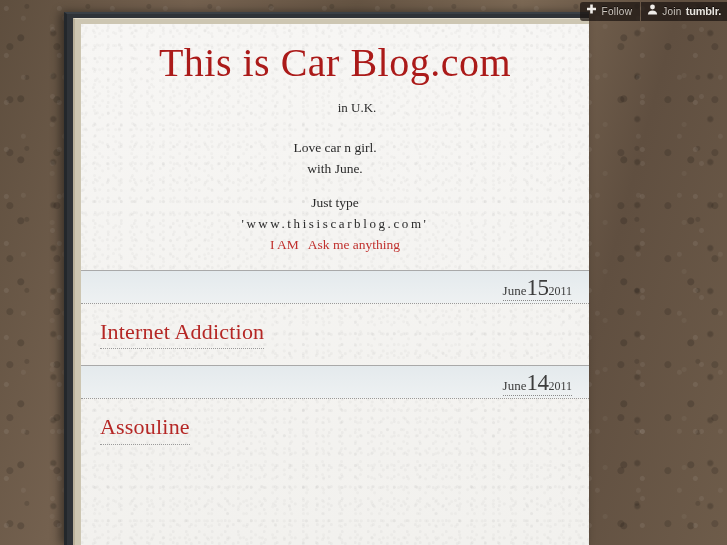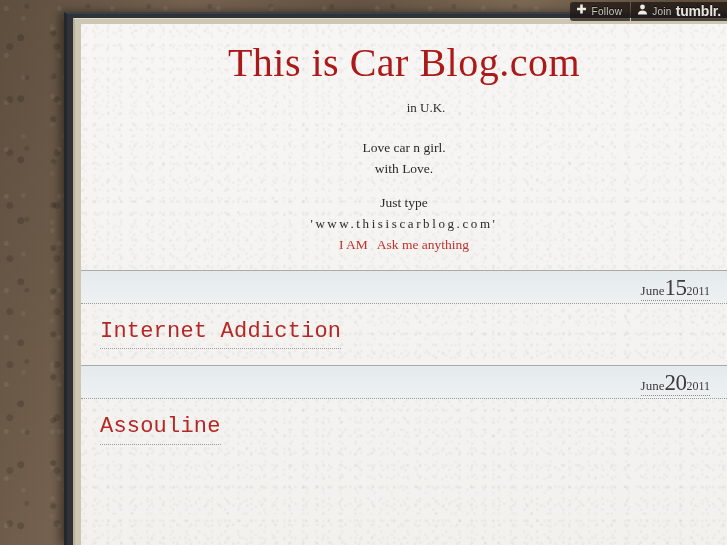--- a/index.html
+++ b/index.html
@@ -52,29 +52,29 @@
     white-space: nowrap;
     text-shadow: 0 -1px 0 rgba(0,0,0,0.7);
   }
   .tb-btn.first {
     border-top-left-radius: 3px;
     border-bottom-left-radius: 3px;
     margin-right: 1px;
   }
   .tb-btn.last { padding-right: 6px; }
   .tb-label { letter-spacing: 0.3px; }
-  .tb-brand { font-weight: bold; font-size: 14px; color: #e8e4de; letter-spacing: -0.2px; text-align: right; }
+  .tb-brand { font-weight: bold; font-size: 11px; color: #e8e4de; letter-spacing: -0.2px; text-align: right; }
   .ic { display: inline-block; }
 
   
   #frame {
     position: absolute;
     left: 64px;
     top: 12px;
-    width: 663px;
+    width: 525px;
     height: 533px;
     box-sizing: border-box;
     background: #2f3338;
     border-left: 3px solid #23272b;
     border-top: 2px solid #3a4046;
     box-shadow: -4px 0 9px rgba(0,0,0,0.45);
   }
   #frame-inner {
     position: absolute;
     left: 6px;
@@ -171,21 +171,20 @@
   .d-month { font-size: 13px; }
   .d-day   { font-size: 23px; letter-spacing: -0.5px; }
   .d-year  { font-size: 12px; }
 
   .post-body {
     position: relative;
     border-top: 1px dotted #9a9a9a;
     padding: 14px 0 16px 19px;
     min-height: 43px;
     box-sizing: border-box;
-    font-family: Liberation Mono, monospace;
   }
   .post-title {
     display: inline-block;
     margin: 0;
     font-size: 22px;
     font-weight: normal;
     color: #b52725;
     line-height: 1.25;
     border-bottom: 1px dotted #9b9b9b;
     padding-bottom: 3px;
@@ -219,21 +218,21 @@
 
 <div id="frame">
   <div id="frame-inner">
     <div id="page">
 
       <div id="blog-header">
         <h1 id="blog-title">This is Car Blog.com</h1>
         <div id="blog-subtitle">in U.K.</div>
         <div id="blog-desc">
           <span class="desc-line">Love car n girl.</span>
-          <span class="desc-line">with Love.</span>
+          <span class="desc-line">with June.</span>
           <span class="desc-gap"></span>
           <span class="desc-line">Just type</span>
           <span class="desc-url">'www.thisiscarblog.com'</span>
           <span class="desc-links">
             <a href="#">I AM</a><span class="link-gap"></span><a href="#">Ask me anything</a>
           </span>
         </div>
       </div>
 
       <div class="post">
@@ -243,21 +242,21 @@
           </div>
         </div>
         <div class="post-body">
           <h2 class="post-title"><a href="#">Internet Addiction</a></h2>
         </div>
       </div>
 
       <div class="post">
         <div class="post-date-band">
           <div class="post-date">
-            <span class="d-month">June</span><span class="d-day">20</span><span class="d-year">2011</span>
+            <span class="d-month">June</span><span class="d-day">14</span><span class="d-year">2011</span>
           </div>
         </div>
       </div>
 
       <div class="post">
         <div class="post-body">
           <h2 class="post-title"><a href="#">Assouline</a></h2>
         </div>
       </div>
 

